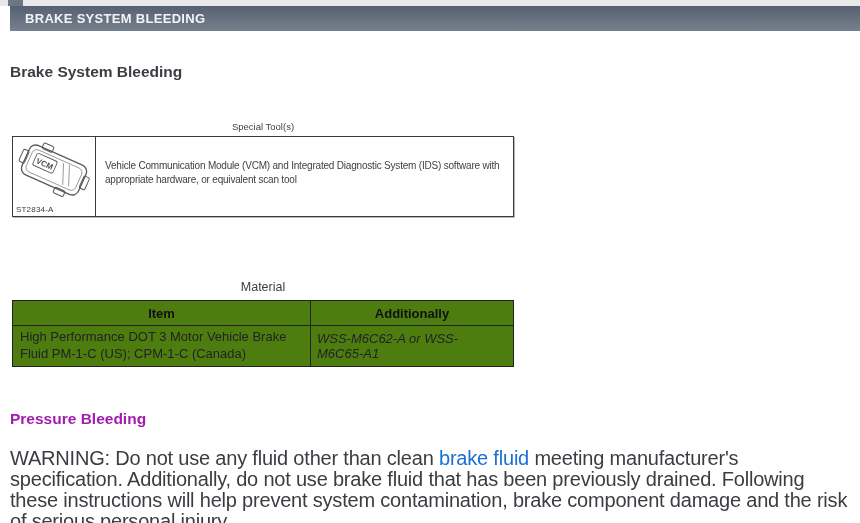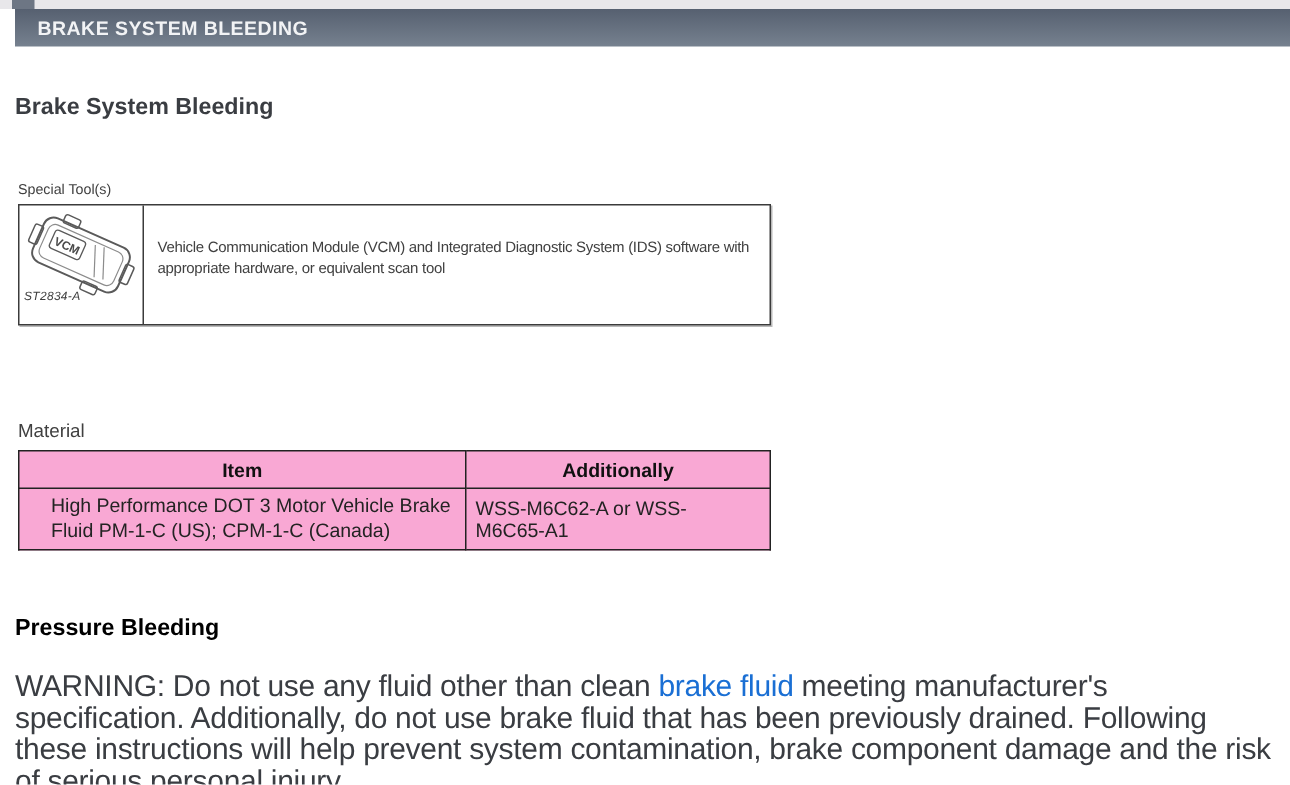--- a/index.html
+++ b/index.html
@@ -26,62 +26,62 @@
     color: #f2f3f5; font-size: 13px; font-weight: 700;
     letter-spacing: 0.3px; padding-left: 15px;
   }
 
   .doc-title {
     position: absolute; left: 10px; top: 63px;
     font-size: 15.5px; font-weight: 700; color: #3a3d42;
   }
 
   
-  .caption { position: absolute; left: 12px; width: 502px; color: #3f3f3f; }
+  .caption { position: absolute; left: 12px; width: 502px; text-align: center; color: #3f3f3f; }
   .cap-tools { top: 121px; font-size: 9.5px; }
   .cap-material { top: 280px; font-size: 12.5px; color: #404040; }
 
   
   .tools-table {
     position: absolute; left: 12px; top: 136px; width: 502px; height: 81px;
     border: 1px solid #3b3b3b; box-shadow: 1px 1px 0 #b9b9b9;
     display: flex; background: #fff;
   }
   .tool-img-cell {
     width: 83px; border-right: 1px solid #3b3b3b; position: relative;
     display: flex; align-items: flex-start; justify-content: center; padding-top: 2px;
   }
   .tool-id {
-    position: absolute; left: 3px; bottom: 14px;
-    font-size: 8px; color: #3d3d3d; letter-spacing: 0.2px; font-style: italic;
+    position: absolute; left: 3px; bottom: 2px;
+    font-size: 8px; color: #3d3d3d; letter-spacing: 0.2px;
   }
   .tool-desc-cell {
     flex: 1; display: flex; align-items: center;
     padding: 6px 8px 14px 9px;
     font-size: 10px; letter-spacing: -0.2px; line-height: 1.4; color: #414141;
   }
 
   
   .material-table {
     position: absolute; left: 12px; top: 300px; width: 502px;
-    border-collapse: collapse; background: #f9a8d4;
+    border-collapse: collapse; background: #4d7c0f;
     font-size: 13px; color: #232323;
   }
   .material-table th, .material-table td { border: 1px solid #222; }
   .material-table th {
     height: 25px; font-size: 13px; font-weight: 700; text-align: center; color: #111;
   }
   .material-table td { height: 37px; vertical-align: middle; }
   .col-item  { width: 298px; }
-  .td-item   { padding: 3px 4px 3px 21px; line-height: 1.3; }
-  .td-spec   { padding: 3px 21px 3px 6px; }
+  .td-item   { padding: 3px 4px 3px 7px; line-height: 1.3; }
+  .td-spec   { padding: 3px 21px 3px 6px; font-style: italic; }
 
   .sub-title {
     position: absolute; left: 10px; top: 410px;
-    font-size: 15.5px; font-weight: 700; color: #000000;
+    font-size: 15.5px; font-weight: 700; color: #a21caf;
   }
 
   .warning {
     position: absolute; left: 10px; top: 448px; width: 846px;
     font-size: 20px; font-weight: 400; color: #3a3d42;
     line-height: 21px; letter-spacing: -0.2px;
   }
   .warning a { color: #1a6fd4; text-decoration: none; cursor: pointer; }
 
   .vcm-svg { display: block; }

